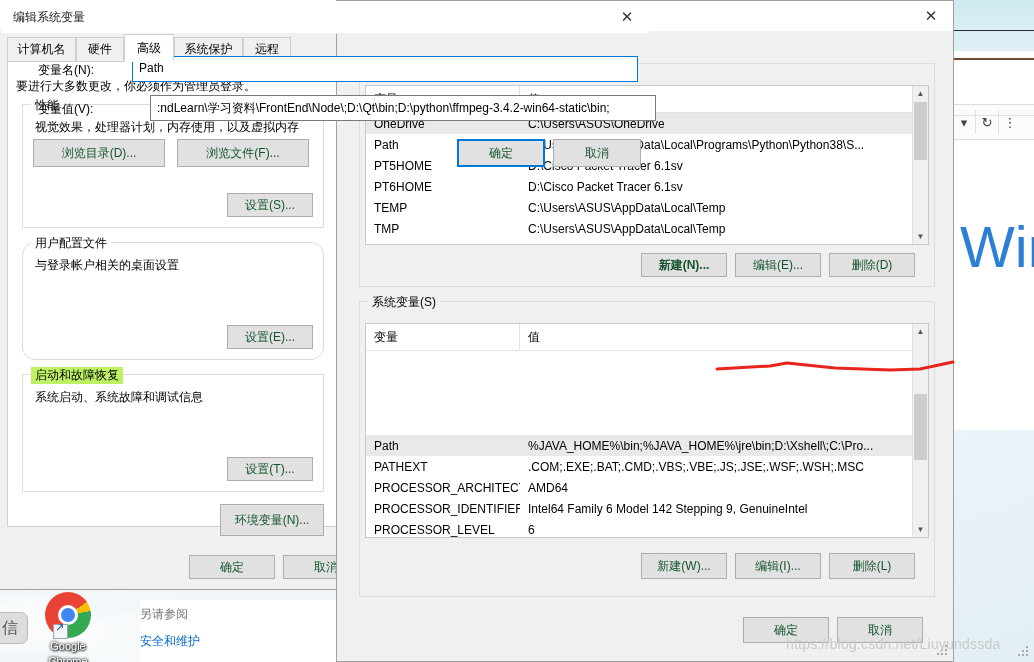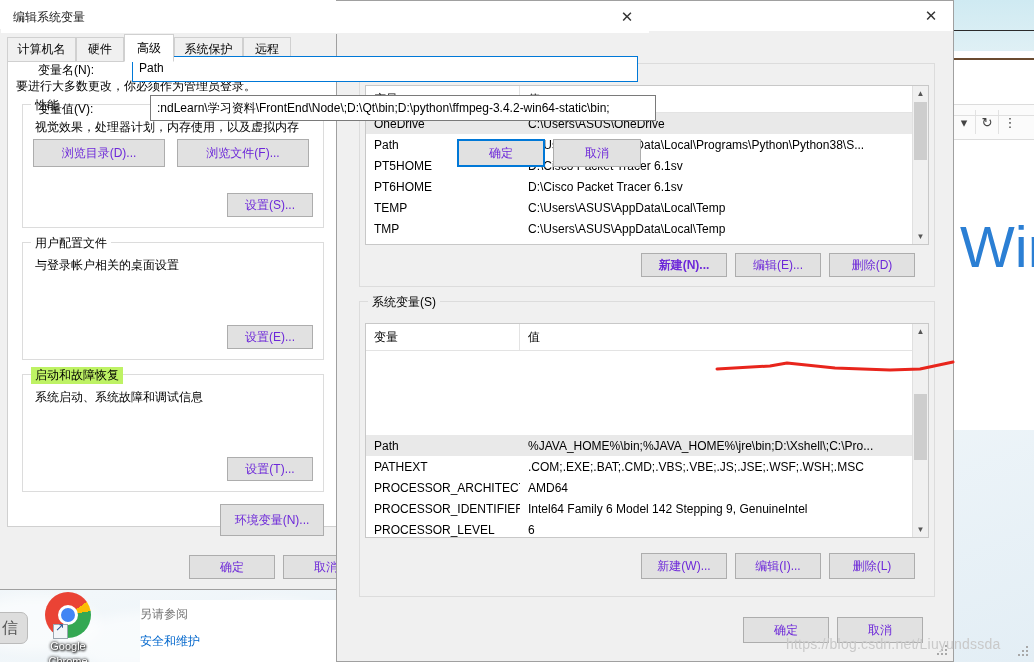--- a/index.html
+++ b/index.html
@@ -47,21 +47,21 @@
 
   
   .win{position:absolute;background:#f0f0f0;border:1px solid #a0a0a0;box-sizing:border-box;}
   .win-title{height:30px;background:#fff;position:relative;}
   .win-title .t{position:absolute;left:12px;top:7px;font-size:12px;color:#6a6a6a;}
   .win-title .t.dark{color:#1a1a1a;}
   .win-close{position:absolute;right:0;top:0;width:44px;height:30px;display:flex;
       align-items:center;justify-content:center;color:#333;font-size:15px;cursor:default;}
 
   
-  .btn{background:#e1e1e1;border:1px solid #adadad;font-size:12px;color:#6d28d9;
+  .btn{background:#e1e1e1;border:1px solid #adadad;font-size:12px;color:#14532d;
       display:flex;align-items:center;justify-content:center;box-sizing:border-box;cursor:default;
       font-family:"Liberation Sans","DejaVu Sans",sans-serif;}
   .btn.default{border:2px solid #0078d7;background:#e1e1e1;}
   .btn.abs{position:absolute;}
 
   
   .group{position:absolute;border:1px solid #dcdcdc;box-sizing:border-box;}
   .group > .legend{position:absolute;top:-8px;left:8px;background:#f0f0f0;padding:0 4px;font-size:12px;color:#000;}
 
   
@@ -164,21 +164,21 @@
 
   <div id="tabpanel">
     <div class="panel-note">要进行大多数更改，你必须作为管理员登录。</div>
 
     <div class="group" style="left:14px;top:42px;width:302px;height:124px;">
       <span class="legend" style="background:#fff;">性能</span>
       <div style="position:absolute;left:12px;top:14px;font-size:12px;">视觉效果，处理器计划，内存使用，以及虚拟内存</div>
       <div class="btn abs" style="right:10px;bottom:10px;width:86px;height:24px;">设置(S)...</div>
     </div>
 
-    <div class="group" style="left:14px;top:180px;width:302px;height:118px;">
+    <div class="group" style="left:14px;top:180px;width:302px;height:118px;border-radius:13px;">
       <span class="legend" style="background:#fff;">用户配置文件</span>
       <div style="position:absolute;left:12px;top:14px;font-size:12px;">与登录帐户相关的桌面设置</div>
       <div class="btn abs" style="right:10px;bottom:10px;width:86px;height:24px;">设置(E)...</div>
     </div>
 
     <div class="group" style="left:14px;top:312px;width:302px;height:118px;">
       <span class="legend" style="background:#bef264;">启动和故障恢复</span>
       <div style="position:absolute;left:12px;top:14px;font-size:12px;">系统启动、系统故障和调试信息</div>
       <div class="btn abs" style="right:10px;bottom:10px;width:86px;height:24px;">设置(T)...</div>
     </div>

